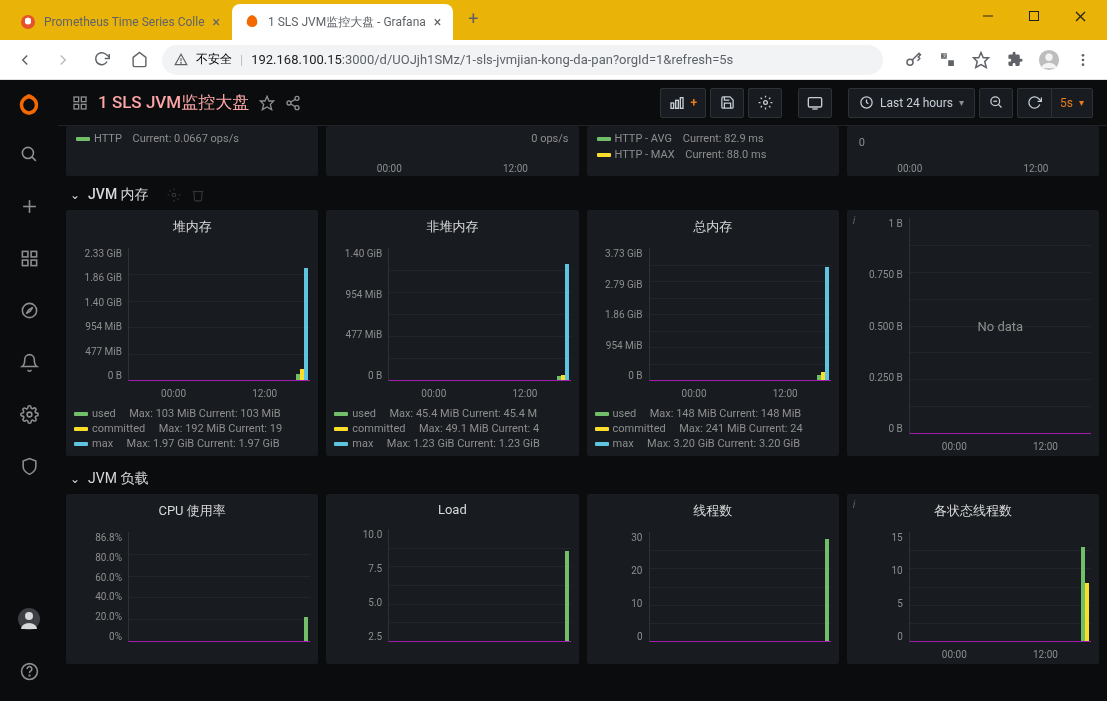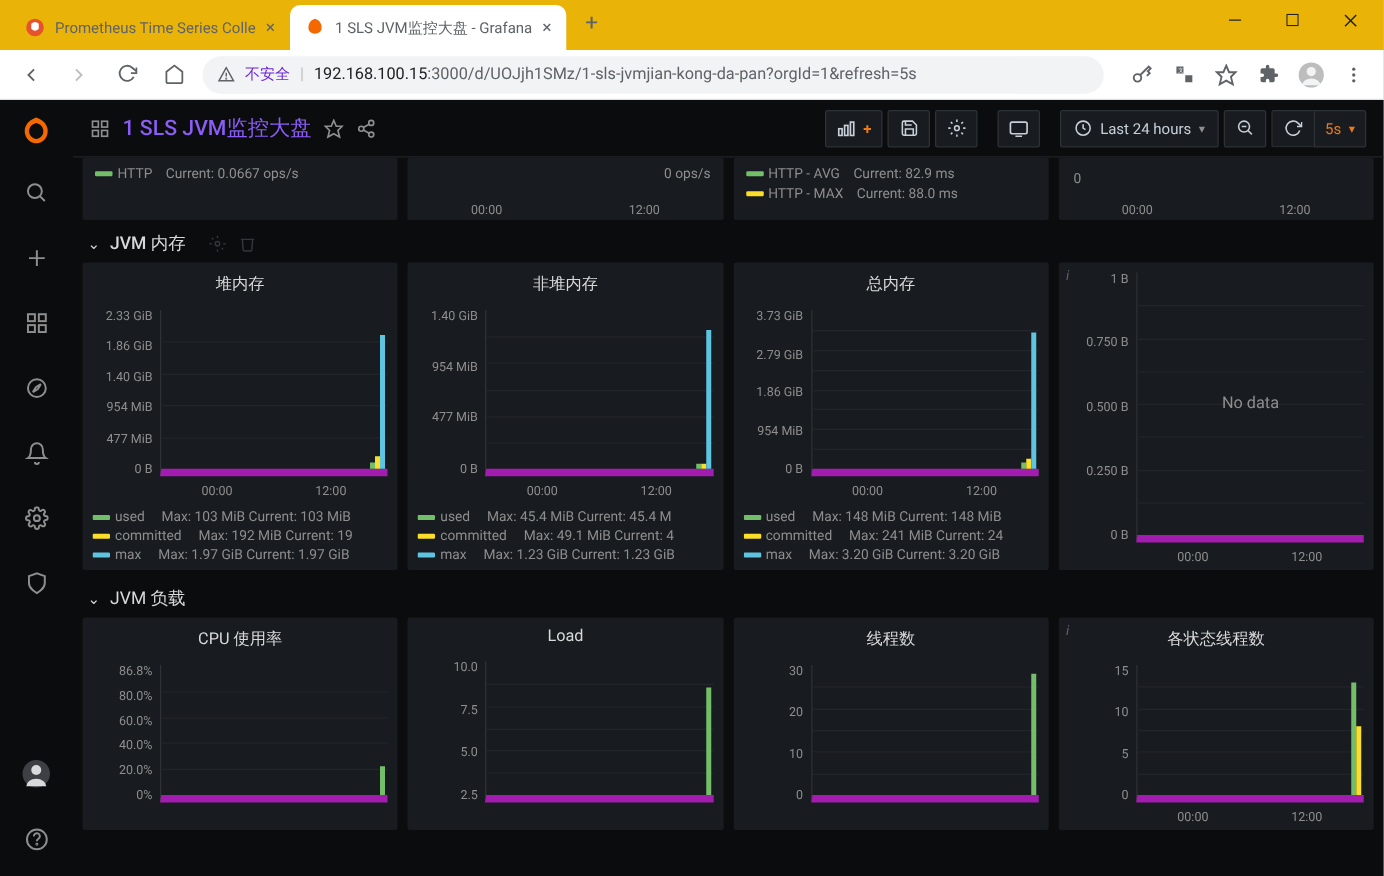--- a/index.html
+++ b/index.html
@@ -11,37 +11,37 @@
 .tab-title{white-space:nowrap;overflow:hidden;text-overflow:ellipsis;flex:1}
 .tab-icon{width:16px;height:16px;flex-shrink:0}
 .tab-close{color:#5f6368;font-size:14px}
 .newtab{width:28px;height:28px;display:flex;align-items:center;justify-content:center;font-size:18px;color:#5f6368;margin:0 6px}
 .win-controls{display:flex;margin-left:auto;margin-right:4px;align-self:flex-start}
 .win-btn{width:46px;height:32px;display:flex;align-items:center;justify-content:center}
 .addr-bar{background:#fff;height:40px;display:flex;align-items:center;padding:0 10px;gap:8px;border-bottom:1px solid #e0e0e0}
 .nav-btn{width:30px;height:30px;display:flex;align-items:center;justify-content:center;color:#5f6368}
 .nav-btn.disabled{color:#bdbdbd}
 .url-box{flex:1;background:#f1f3f4;border-radius:16px;height:30px;display:flex;align-items:center;padding:0 12px;gap:8px;font-size:13px;color:#5f6368}
-.url-sec{color:#6d28d9;font-size:12px}
+.url-sec{color:#000000;font-size:12px}
 .url-txt{color:#202124}
 .url-txt .host{color:#202124}
 .url-txt .path{color:#5f6368}
 .addr-icons{display:flex;gap:6px;margin-left:8px}
 .addr-icons .ic{width:28px;height:28px;display:flex;align-items:center;justify-content:center;color:#5f6368}
 
 .grafana{background:#0b0c0e;height:621px;display:flex;color:#ccccdc;position:relative}
 .sidebar{width:58px;display:flex;flex-direction:column;align-items:center;padding-top:10px;gap:12px}
 .logo{width:32px;height:32px;display:flex;align-items:center;justify-content:center}
 .sidebar .sicon{width:40px;height:40px;display:flex;align-items:center;justify-content:center;color:#8e8e8e;cursor:pointer}
 .sidebar .spacer{flex:1}
 .main{flex:1;display:flex;flex-direction:column;overflow:hidden}
 .topbar{height:46px;display:flex;align-items:center;padding:0 14px;gap:10px;border-bottom:1px solid #202226}
 .title-sec{display:flex;align-items:center;gap:10px;flex:1}
 .dash-icon{color:#8e8e8e}
-.dash-title{font-size:17px;color:#8b5cf6;font-weight:500}
+.dash-title{font-size:17px;color:#fca5a5;font-weight:500}
 .tb-btns{display:flex;gap:4px;align-items:center}
 .tb-btn{background:#181b1f;border:1px solid #2c3235;border-radius:2px;height:30px;min-width:34px;display:flex;align-items:center;justify-content:center;color:#c7d0d9;cursor:pointer;padding:0 8px;gap:6px;font-size:12px}
 .tb-btn.wide{padding:0 10px}
 .tb-chevron{font-size:10px;color:#8e8e8e}
 .refresh-group{display:flex}
 .refresh-group .tb-btn:first-child{border-radius:2px 0 0 2px;border-right:none}
 .refresh-group .tb-btn:last-child{border-radius:0 2px 2px 0;color:#eb7b18}
 
 .content{flex:1;overflow:hidden;padding:0 8px}
 .row-strip{display:flex;gap:8px;margin-bottom:4px;height:50px}
@@ -56,21 +56,21 @@
 .section-hdr{display:flex;align-items:center;gap:8px;padding:6px 4px;font-size:14px;color:#d8d9da;cursor:pointer}
 .section-hdr .chev{font-size:12px}
 .section-hdr .hdr-icons{display:flex;gap:10px;color:#33363d;margin-left:10px}
 
 .panel-row{display:flex;gap:8px;margin-bottom:8px}
 .panel{background:#181b1f;border-radius:2px;flex:1;display:flex;flex-direction:column;position:relative;min-width:0}
 .panel .p-title{text-align:center;font-size:13px;color:#d8d9da;padding:8px 0 4px}
 .panel .info-i{position:absolute;top:4px;left:6px;color:#5a6171;font-size:11px;font-style:italic}
 .chart-area{flex:1;position:relative;padding:4px 6px 0 6px;min-height:120px}
 .ylabels{position:absolute;left:6px;top:8px;bottom:22px;display:flex;flex-direction:column;justify-content:space-between;font-size:10px;color:#8e8e8e;text-align:right;width:50px}
-.plot{position:absolute;left:62px;right:8px;top:8px;bottom:22px;border-left:1px solid #2c3235;border-bottom:6px solid #a21caf}
+.plot{position:absolute;left:62px;right:8px;top:8px;bottom:22px;border-left:1px solid #2c3235;border-bottom:1px solid #a21caf}
 .grid-line{position:absolute;left:0;right:0;border-top:1px solid #22252b}
 .bars{position:absolute;right:2px;bottom:0;display:flex;gap:0;align-items:flex-end;height:100%}
 .bars .bar{width:4px}
 .xaxis{position:absolute;left:62px;right:8px;bottom:4px;display:flex;justify-content:space-around;font-size:10px;color:#8e8e8e}
 .p-legend{padding:4px 8px 6px;font-size:11px;color:#8e8e8e;display:flex;flex-direction:column;gap:2px;overflow:hidden}
 .p-legend .leg-item{white-space:nowrap;overflow:hidden}
 .nodata{position:absolute;left:50%;top:50%;transform:translate(-50%,-50%);color:#8e8e8e;font-size:13px}
 .panel.tall{height:246px}
 .panel.short .chart-area{min-height:140px}
 

